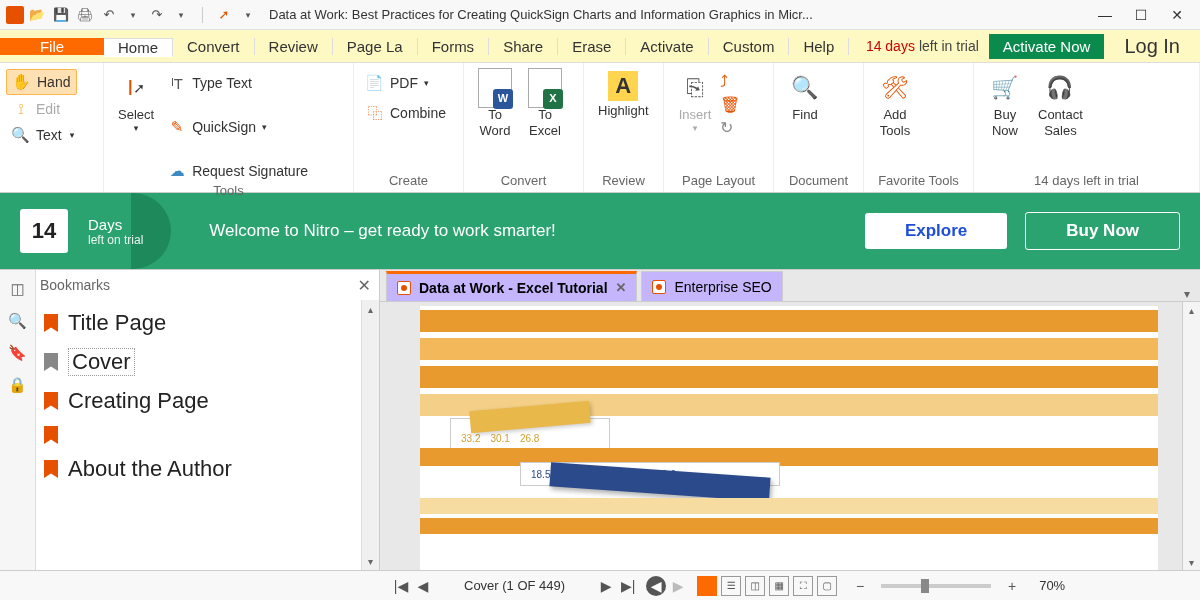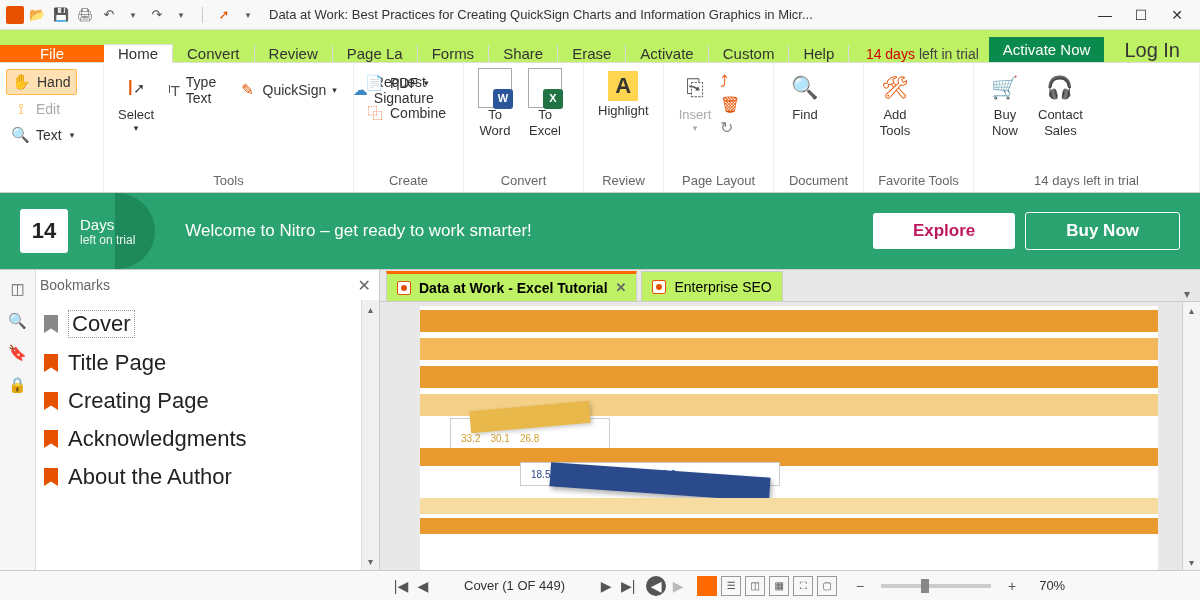--- a/index.html
+++ b/index.html
@@ -5,64 +5,64 @@
 * { margin:0; padding:0; box-sizing:border-box; font-family:"Segoe UI",Arial,sans-serif; }
 body { width:1200px; height:600px; background:#fff; overflow:hidden; position:relative; }
 .titlebar { height:30px; background:#f8f8f8; display:flex; align-items:center; padding:0 6px; border-bottom:1px solid #e0e0e0; }
 .titlebar .logo { width:18px; height:18px; background:#e65100; margin-right:4px; border-radius:2px; }
 .titlebar .qat { display:flex; gap:6px; align-items:center; }
 .titlebar .qat span { width:18px; height:18px; display:inline-flex; align-items:center; justify-content:center; color:#555; font-size:13px; cursor:pointer; }
 .titlebar .sep { width:1px; height:16px; background:#ccc; margin:0 6px; }
 .titlebar .title { margin-left:12px; font-size:13px; color:#333; flex:1; white-space:nowrap; overflow:hidden; text-overflow:ellipsis; }
 .titlebar .winbtns { display:flex; gap:18px; margin-right:8px; }
 .titlebar .winbtns span { width:18px; height:18px; display:inline-flex; align-items:center; justify-content:center; color:#333; font-size:14px; cursor:pointer; }
-.tabs { height:33px; background:#bef264; display:flex; align-items:flex-end; border-bottom:1px solid #ddd; }
+.tabs { height:33px; background:#fef9c3; display:flex; align-items:center; border-bottom:1px solid #ddd; }
 .tab-file { background:#ff6a00; color:#fff; width:104px; display:flex; align-items:center; justify-content:center; font-size:15px; }
 .tab { padding:0 14px; display:flex; align-items:center; font-size:15px; color:#333; border-right:1px solid #ddd; cursor:pointer; }
 .tab.active { background:#fff; border-top:1px solid #ddd; border-bottom:1px solid #fff; position:relative; top:1px; }
 .tabs .spacer { flex:1; }
 .trial-text { display:flex; align-items:center; font-size:14px; color:#444; margin-right:10px; }
 .trial-text .red { color:#c00; margin-right:4px; }
 .activate-btn { background:#0b8a4e; color:#fff; padding:4px 14px; font-size:15px; display:flex; align-items:center; margin-right:20px; cursor:pointer; }
 .login { font-size:20px; color:#333; display:flex; align-items:center; margin-right:20px; cursor:pointer; }
 .ribbon { height:130px; background:#fff; display:flex; border-bottom:1px solid #ccc; }
 .rg { display:flex; flex-direction:column; justify-content:space-between; border-right:1px solid #eee; padding:4px 6px 0 6px; }
 .rg .label { text-align:center; font-size:13px; color:#666; padding-bottom:4px; }
 .rg .body { flex:1; display:flex; align-items:flex-start; }
 .rb { display:flex; flex-direction:column; align-items:center; justify-content:flex-start; padding:4px 8px; font-size:13px; color:#333; cursor:pointer; text-align:center; line-height:1.2; }
 .rb .icn { width:34px; height:34px; display:flex; align-items:center; justify-content:center; font-size:22px; color:#555; margin-bottom:2px; }
 .smallbtn { display:flex; align-items:center; gap:6px; font-size:14px; color:#333; padding:3px 6px; cursor:pointer; }
 .smallbtn .ic { width:18px; height:18px; display:inline-flex; align-items:center; justify-content:center; font-size:15px; color:#555; }
 .hand-active { border:1px solid #ffb74d; background:#ffe0b2; border-radius:2px; }
-.banner { height:76px; background:linear-gradient(90deg,#2aa370,#2aa370); display:flex; align-items:center; padding:0 20px; color:#fff; }
+.banner { height:76px; background:linear-gradient(90deg,#2aa370,#2aa370); display:flex; align-items:center; padding:0 20px; color:#fff;gap:8px; }
 .banner .daysbox { background:#fff; color:#222; width:48px; height:44px; display:flex; align-items:center; justify-content:center; font-size:22px; font-weight:bold; border-radius:3px; margin-right:12px; }
 .banner .daystxt { }
 .banner .daystxt .d1 { font-size:15px; }
 .banner .daystxt .d2 { font-size:12px; opacity:.9; }
 .banner .shape { width:40px; height:76px; background:#1e8a5c; border-radius:0 60px 60px 0; margin-right:30px; margin-left:-20px;}
 .banner .msg { font-size:17px; flex:1; }
-.banner .bbtn { background:#fff; color:#be185d; padding:8px 40px; font-size:17px; font-weight:bold; border-radius:3px; margin-left:10px; cursor:pointer; }
+.banner .bbtn { background:#fff; color:#1d4ed8; padding:8px 40px; font-size:17px; font-weight:bold; border-radius:3px; margin-left:10px; cursor:pointer; }
 .banner .bbtn.outline { background:transparent; border:1.5px solid #fff; color:#fff; }
 .workarea { height:calc(600px - 30px - 33px - 130px - 76px - 30px); display:flex; border-top:1px solid #ccc; }
 .leftrail { width:36px; background:#f6f6f6; border-right:1px solid #ddd; display:flex; flex-direction:column; align-items:center; padding-top:8px; gap:10px; }
 .leftrail span { width:22px; height:22px; display:flex; align-items:center; justify-content:center; color:#666; font-size:15px; cursor:pointer; }
 .leftrail span.active { color:#e65100; }
 .bookmarks { width:344px; background:#fff; border-right:1px solid #ccc; display:flex; flex-direction:column; position:relative; }
 .bmhdr { height:30px; display:flex; align-items:center; justify-content:space-between; padding:0 8px 0 4px; color:#666; font-size:14px; }
 .bmhdr .close { cursor:pointer; font-size:16px; }
 .bmlist { flex:1; overflow:hidden; padding:4px 6px; position:relative; }
 .bmitem { display:flex; align-items:center; gap:10px; padding:6px 2px; font-size:22px; color:#222; cursor:pointer; }
 .bmitem .ribbon-icn { width:14px; height:18px; background:#e65100; clip-path:polygon(0 0,100% 0,100% 100%,50% 75%,0 100%); }
 .bmitem.first .ribbon-icn { background:#888; }
 .bmitem.first span { border:1px dotted #999; padding:0 3px; }
 .bmscroll { width:18px; background:#f0f0f0; border-left:1px solid #ddd; display:flex; flex-direction:column; }
 .bmscroll .arr { height:18px; display:flex; align-items:center; justify-content:center; font-size:10px; color:#666; cursor:pointer; }
 .docarea { flex:1; display:flex; flex-direction:column; background:#e8e8e8; position:relative; }
 .doctabs { height:32px; background:#e8e8e8; border-bottom:1px solid #ccc; display:flex; align-items:flex-end; padding-left:6px; }
-.doctab { height:30px; background:#bef264; border:1px solid #ccc; border-bottom:none; display:flex; align-items:center; padding:0 10px; font-size:14px; gap:8px; margin-right:4px; cursor:pointer; }
+.doctab { height:30px; background:#c4b5fd; border:1px solid #ccc; border-bottom:none; display:flex; align-items:center; padding:0 10px; font-size:14px; gap:8px; margin-right:4px; cursor:pointer; }
 .doctab.active { border-top:3px solid #ff6a00; font-weight:bold; }
 .doctab .pdfic { width:14px; height:14px; background:#fff; border:1px solid #e65100; border-radius:2px; position:relative; }
 .doctab .pdfic:after { content:""; position:absolute; width:6px; height:6px; background:#e65100; border-radius:50%; top:3px; left:3px; }
 .doctab .x { color:#666; font-size:13px; }
 .doctabs .menu { margin-left:auto; margin-right:10px; font-size:12px; color:#666; cursor:pointer; }
 .page { flex:1; background:#fff; margin:4px 24px 0 40px; position:relative; overflow:hidden; }
 .page .bar { position:absolute; height:20px; left:0; }
 .docscroll { width:18px; background:#f4f4f4; border-left:1px solid #ccc; display:flex; flex-direction:column; }
 .docscroll .arr { height:16px; display:flex; align-items:center; justify-content:center; font-size:10px; color:#666; cursor:pointer; }
 .statusbar { height:30px; background:#f8f8f8; border-top:1px solid #ccc; display:flex; align-items:center; padding:0 10px; font-size:13px; color:#333; }
@@ -140,21 +140,21 @@
     </div>
     <div class="label"></div>
   </div>
   <div class="rg" style="width:250px">
     <div class="body">
       <div class="rb">
           <div class="icn" style="color:#e65100">I<span style="color:#333;font-size:14px">➚</span></div>
           <span>Select</span>
           <span style="font-size:9px">▾</span>
         </div>
-      <div style="display:flex;flex-direction:row;gap:4px;padding-top:4px">
+      <div style="display:flex;flex-direction:column;gap:20px;padding-top:4px">
         <div class="smallbtn">
             <span class="ic">ᴵT</span>
             <span>Type Text</span>
           </div>
         <div class="smallbtn">
             <span class="ic" style="color:#e65100">✎</span>
             <span>QuickSign</span>
             <span style="font-size:9px">▾</span>
           </div>
         <div class="smallbtn">
@@ -281,35 +281,34 @@
     <span class="active">🔖</span>
     <span style="color:#c62828">🔒</span>
   </div>
   <div class="bookmarks">
     <div class="bmhdr">
       <span>Bookmarks</span>
       <span class="close">✕</span>
     </div>
     <div style="display:flex;flex:1">
       <div class="bmlist" style="flex:1">
+        <div class="bmitem">
+            <div class="ribbon-icn"></div>
+            <span>Title Page</span>
+          </div>
         <div class="bmitem first">
             <div class="ribbon-icn"></div>
             <span>Cover</span>
           </div>
         <div class="bmitem">
             <div class="ribbon-icn"></div>
-            <span>Title Page</span>
+            <span>Creating Page</span>
           </div>
         <div class="bmitem">
             <div class="ribbon-icn"></div>
-            <span>Creating Page</span>
-          </div>
-        <div class="bmitem">
-            <div class="ribbon-icn"></div>
-            <span>Acknowledgments</span>
           </div>
         <div class="bmitem">
             <div class="ribbon-icn"></div>
             <span>About the Author</span>
           </div>
       </div>
       <div class="bmscroll">
         <div class="arr">▴</div>
         <div style="flex:1"></div>
         <div class="arr">▾</div>

